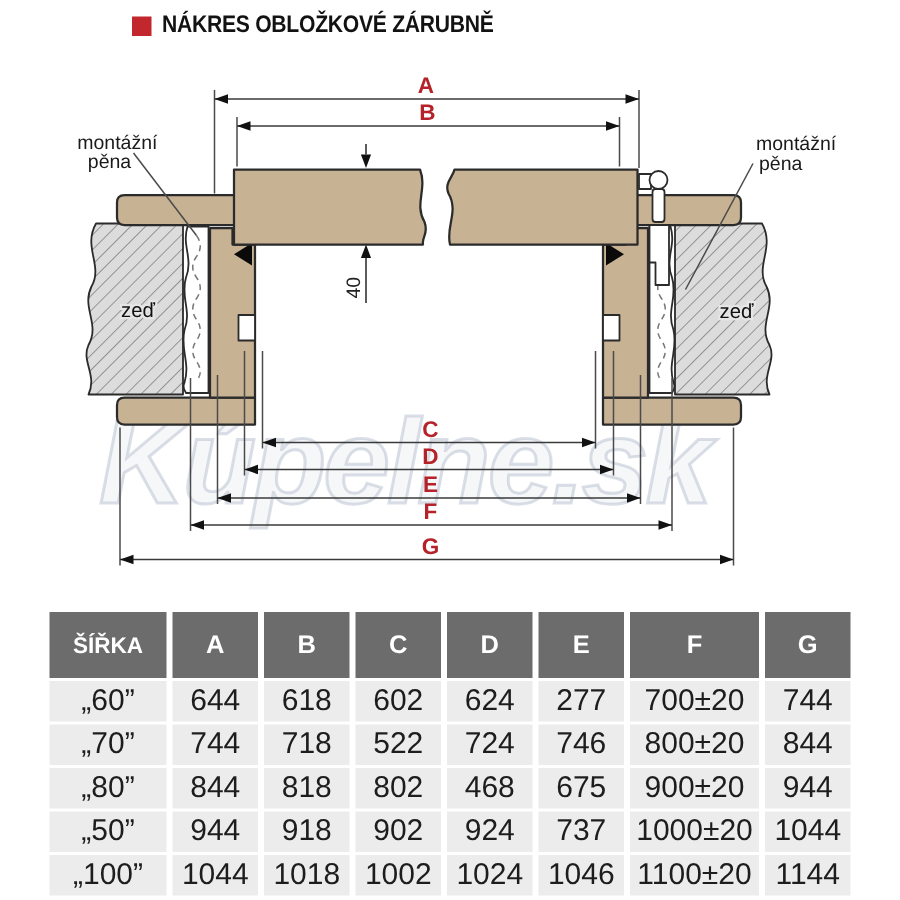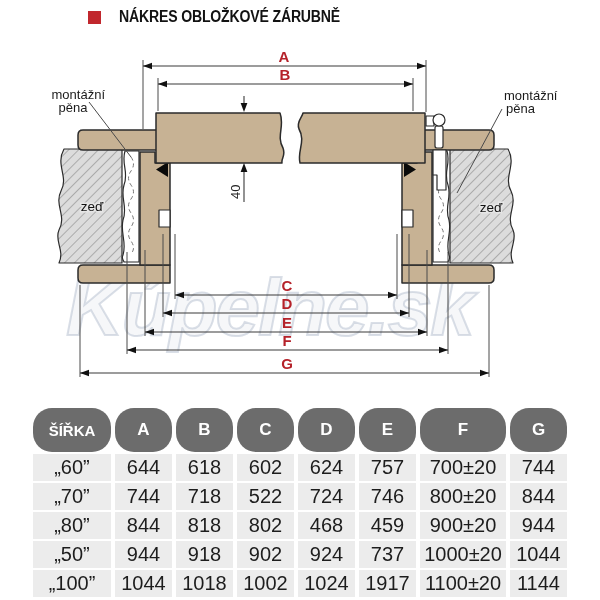--- a/index.html
+++ b/index.html
@@ -4,21 +4,21 @@
 <style>
   :root{
     --wood:#c7b294; --wall:#dcdcdc; --red:#b5222a; --accent:#c1272d;
     --hdr:#6c6c6c; --row:#ececec; --ink:#2b2b2b;
   }
   html,body{margin:0;padding:0;}
   body{width:600px;height:600px;background:#fff;overflow:hidden;
        font-family:"Liberation Sans",sans-serif;position:relative;}
   .stage{position:absolute;inset:0;}
   
-  .titlerow{position:absolute;left:88px;top:8px;display:flex;align-items:center;gap:18px;}
+  .titlerow{position:absolute;left:88px;top:8px;display:flex;align-items:center;gap:7px;}
   .bullet{width:13px;height:13px;background:var(--accent);display:inline-block;}
   .titletext{font-weight:bold;font-size:16px;color:#121212;letter-spacing:-0.2px;
              transform:scaleX(.88);transform-origin:left center;white-space:nowrap;}
   
   .watermark{position:absolute;left:66px;top:262px;width:520px;
              font:italic 800 80px "Liberation Sans",sans-serif;letter-spacing:-2px;
              color:rgba(205,211,222,.18);-webkit-text-stroke:2px rgba(168,178,198,.42);
              white-space:nowrap;pointer-events:none;}
   svg.diagram{position:absolute;left:0;top:40px;}
   
@@ -32,21 +32,21 @@
   .arrow{fill:#111;stroke:none;}
   .dimletter{fill:var(--red);font:bold 15px "Liberation Sans",sans-serif;text-anchor:middle;}
   .lbl{fill:#1a1a1a;font:13px "Liberation Sans",sans-serif;}
   .zed{fill:#111;font:13.5px "Liberation Sans",sans-serif;text-anchor:middle;
        stroke:#e6e6e6;stroke-width:3;paint-order:stroke;}
   .thick40{fill:#222;font:13px "Liberation Sans",sans-serif;text-anchor:start;}
   
   .tablewrap{position:absolute;left:29px;top:406px;width:542px;}
   table.sizes{border-collapse:separate;border-spacing:4px 2px;width:100%;table-layout:fixed;}
   table.sizes th{background:var(--hdr);color:#fff;font-weight:bold;font-size:17px;
-                 height:44px;text-align:center;padding:0;border-radius:19px;}
+                 height:44px;text-align:center;padding:0;}
   table.sizes th.first{font-size:15px;}
   table.sizes td{background:var(--row);color:#1d1d1d;font-size:20px;height:27px;
                  text-align:center;padding:0;white-space:nowrap;}
 </style>
 </head>
 <body>
 
 <div class="stage">
 
   <div class="titlerow">
@@ -202,61 +202,61 @@
             <th>G</th>
           </tr>
         </thead>
       <tbody>
           <tr>
             <td>„60”</td>
             <td>644</td>
             <td>618</td>
             <td>602</td>
             <td>624</td>
-            <td>757</td>
+            <td>277</td>
             <td>700±20</td>
             <td>744</td>
           </tr>
           <tr>
             <td>„70”</td>
             <td>744</td>
             <td>718</td>
             <td>522</td>
             <td>724</td>
             <td>746</td>
             <td>800±20</td>
             <td>844</td>
           </tr>
           <tr>
             <td>„80”</td>
             <td>844</td>
             <td>818</td>
             <td>802</td>
             <td>468</td>
-            <td>459</td>
+            <td>675</td>
             <td>900±20</td>
             <td>944</td>
           </tr>
           <tr>
             <td>„50”</td>
             <td>944</td>
             <td>918</td>
             <td>902</td>
             <td>924</td>
             <td>737</td>
             <td>1000±20</td>
             <td>1044</td>
           </tr>
           <tr>
             <td>„100”</td>
             <td>1044</td>
             <td>1018</td>
             <td>1002</td>
             <td>1024</td>
-            <td>1917</td>
+            <td>1046</td>
             <td>1100±20</td>
             <td>1144</td>
           </tr>
         </tbody>
     </table>
   </div>
 
 </div>
 
 </body></html>

